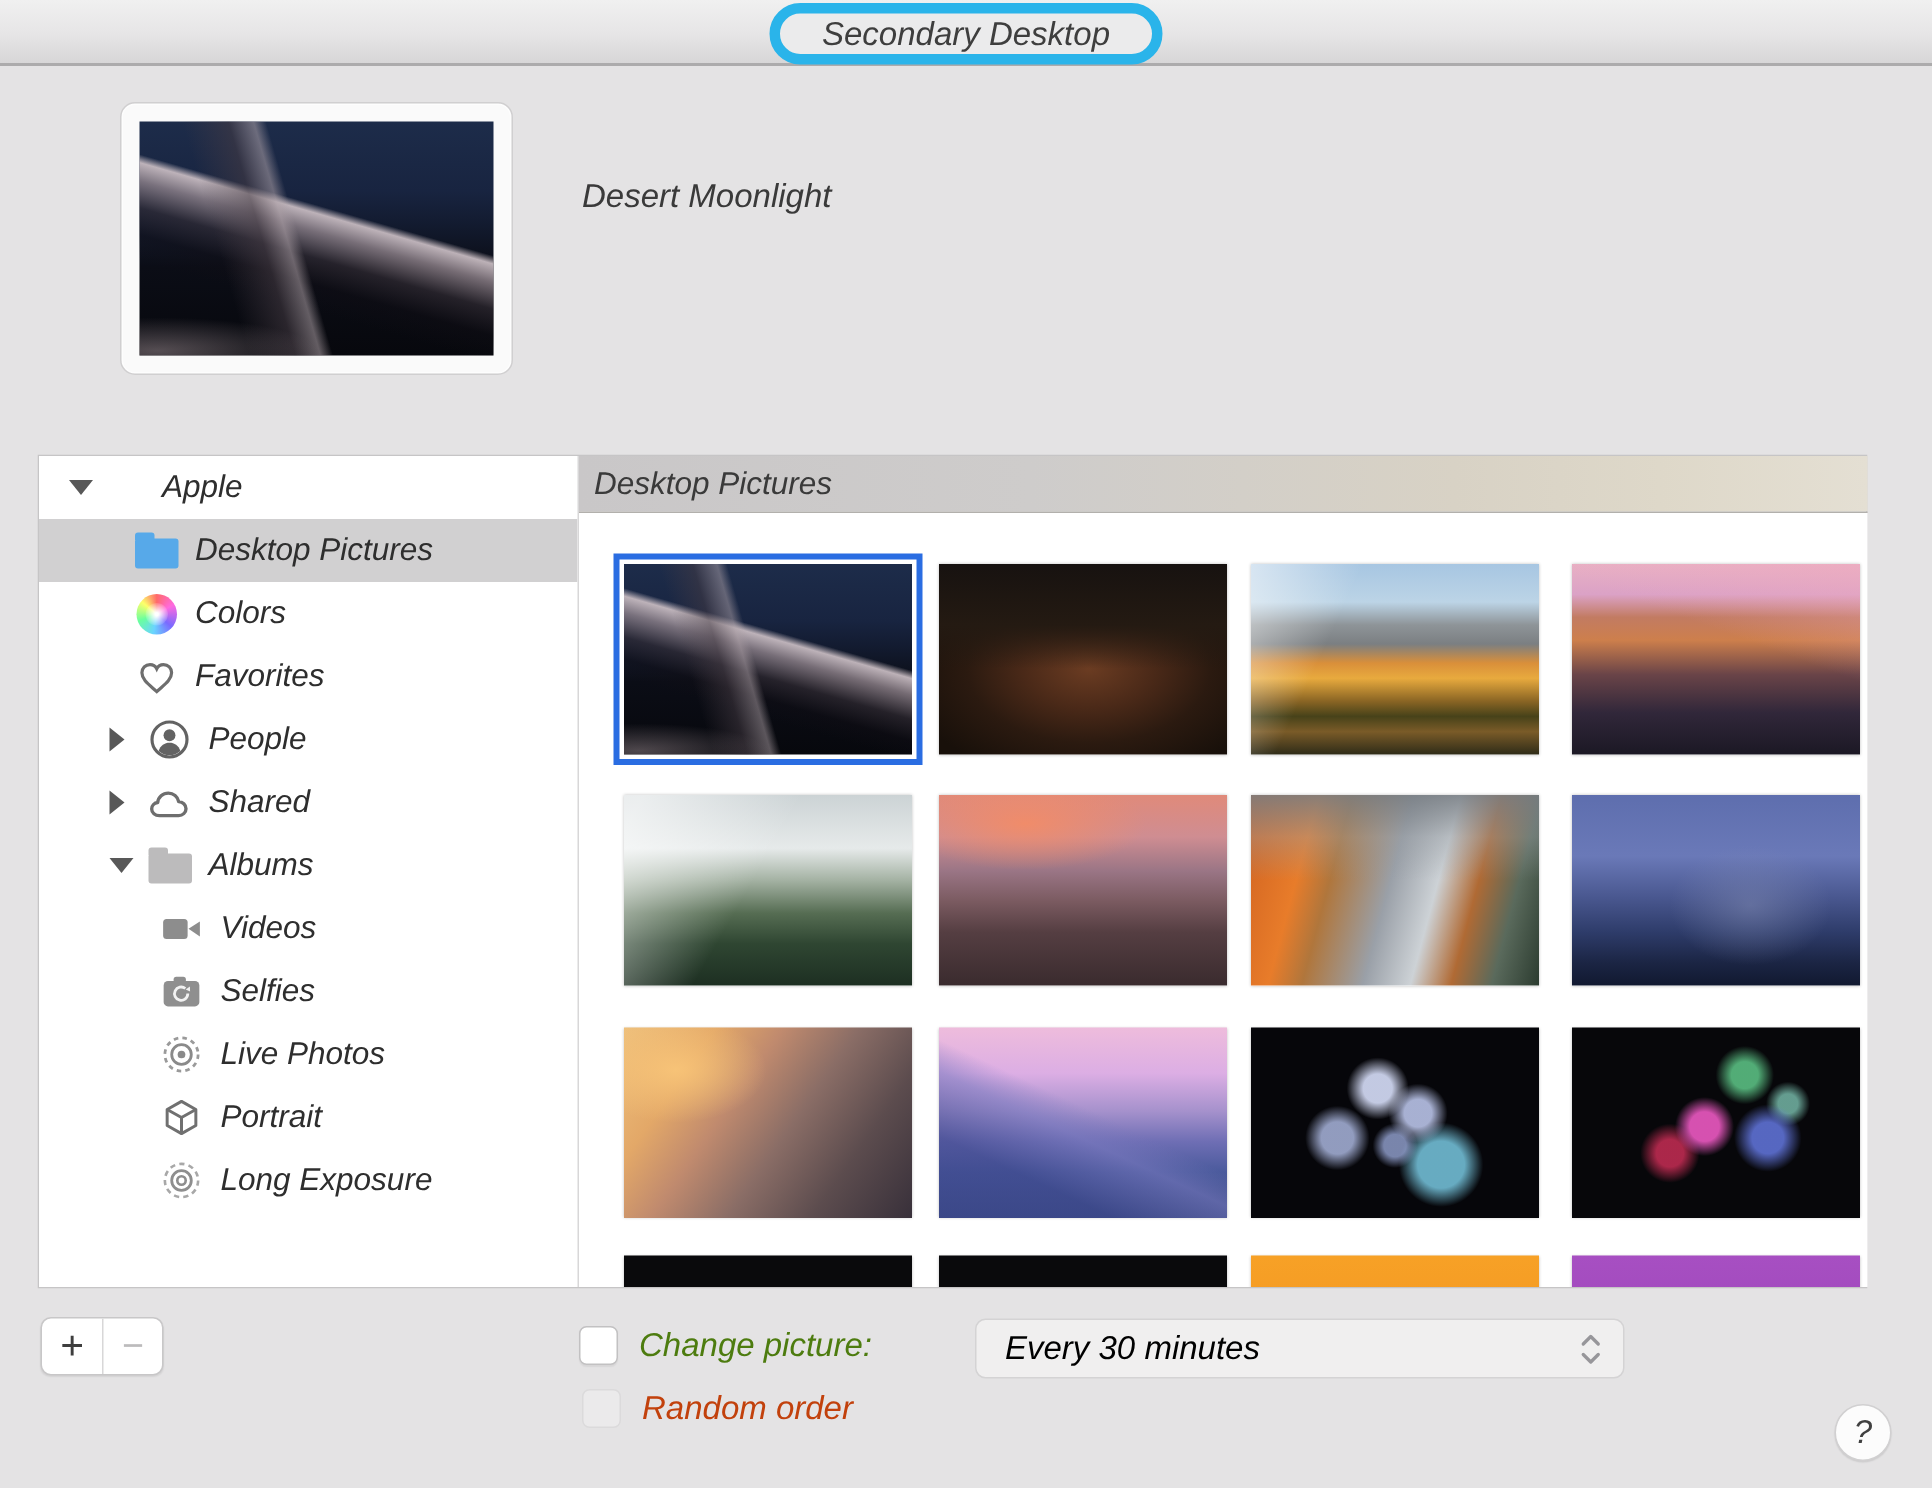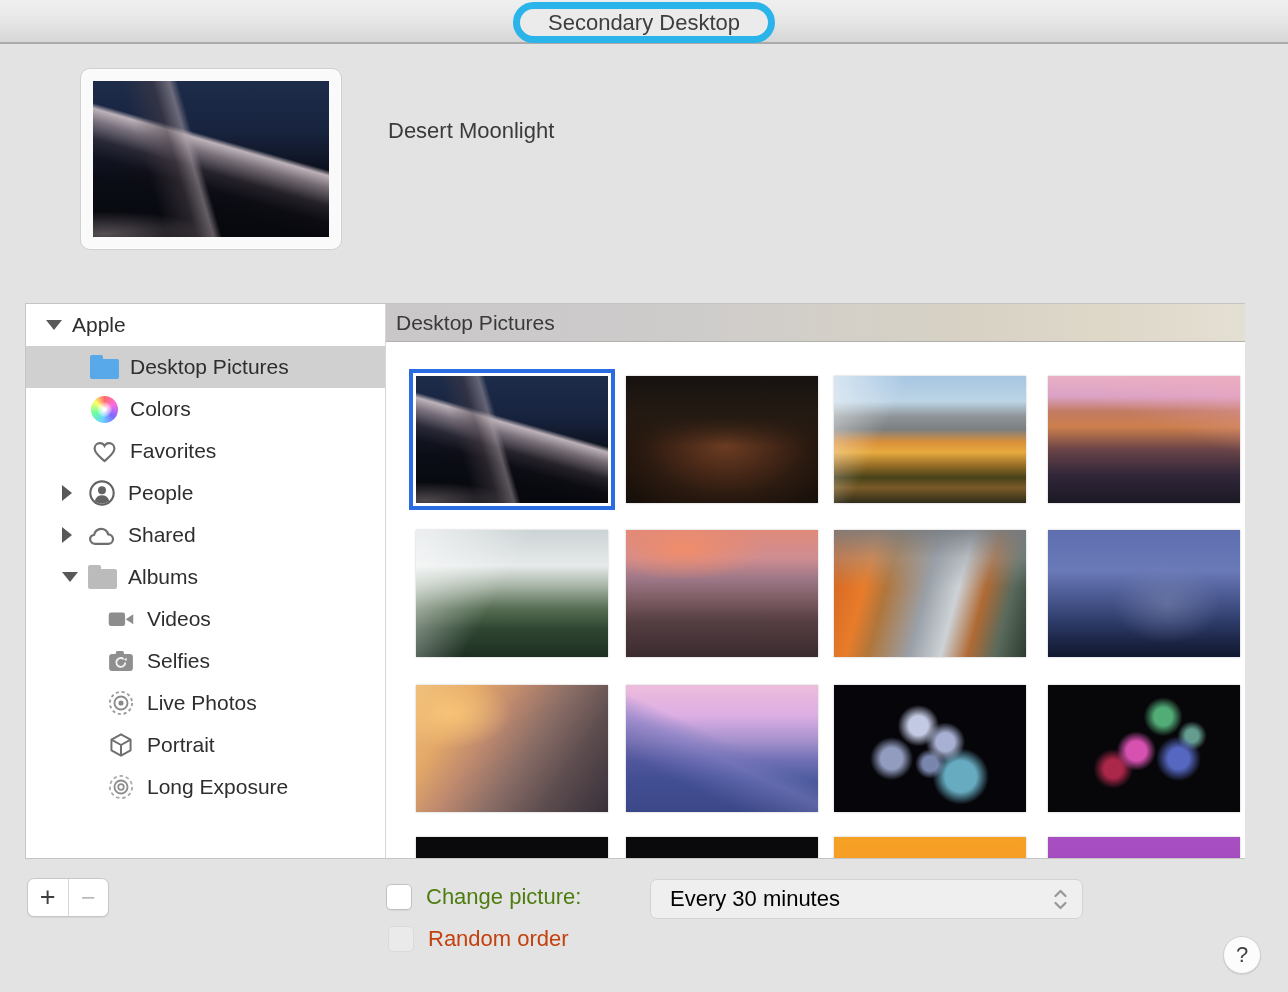--- a/index.html
+++ b/index.html
@@ -1,18 +1,18 @@
 <!DOCTYPE html>
 <html><head>
 <meta charset="utf-8">
 <style>
   * { margin:0; padding:0; box-sizing:border-box; }
   html,body { width:1288px; height:992px; }
   body { font-family:"Liberation Sans","DejaVu Sans",sans-serif; background:#e4e3e4; overflow:hidden; }
-  .screen { position:relative; width:1288px; height:992px; background:#e4e3e4; }
+  .screen { position:relative; width:1288px; height:992px; background:#e4e3e4;font-style:italic; }
 
   
   .titlebar { position:absolute; left:0; top:0; width:1288px; height:44px;
     background:linear-gradient(180deg,#f0f0f0 0%,#e6e5e6 55%,#d7d6d7 100%);
     border-bottom:2px solid #acabac; }
   .title-pill { position:absolute; left:50%; top:2px; transform:translateX(-50%);
     height:41px; padding:0 28px; border:7px solid #2ab4ea; border-radius:24px;
     background:#ebebec; display:flex; align-items:center; justify-content:center;
     font-size:22px; color:#3e3e3e; white-space:nowrap; z-index:5; }
 
@@ -32,23 +32,23 @@
   .box { position:absolute; left:25px; top:303px; width:1220px; height:556px;
     border:1px solid #c6c5c6; background:#fff; }
 
   
   .sidebar { position:absolute; left:0; top:0; width:360px; height:554px;
     background:#fff; border-right:1px solid #d8d7d8; overflow:hidden; }
   .srow { height:42px; display:flex; align-items:center; font-size:21px; color:#2e2e2e;
     white-space:nowrap; cursor:default; }
   .srow.selected { background:#d1d0d1; }
   .srow .lbl { margin-left:10px; }
-  .lvl0 { padding-left:20px; }
+  .lvl0 { padding-left:20px;gap:36px; }
   .lvl1 { padding-left:62px; }
-  .lvl1c { padding-left:36px; }
+  .lvl1c { padding-left:47px; }
   .lvl2 { padding-left:79px; }
   .chev { width:24px; display:flex; justify-content:flex-start; align-items:center; flex:0 0 24px; }
   .tri-down { width:0; height:0; border-left:8px solid transparent; border-right:8px solid transparent; border-top:10px solid #585858; }
   .tri-right { width:0; height:0; border-top:8px solid transparent; border-bottom:8px solid transparent; border-left:10px solid #585858; }
   .icon { width:32px; height:30px; display:flex; align-items:center; justify-content:center; flex:0 0 32px; }
   .ic-folder { width:29px; height:20px; border-radius:2px; position:relative; margin-top:3px; background:#57a9e9; }
   .ic-folder::before { content:""; position:absolute; top:-4px; left:0; width:13px; height:5px;
     border-radius:2px 2px 0 0; background:inherit; }
   .ic-folder.gray { background:#bcbbbc; }
   .ic-wheel { width:27px; height:27px; border-radius:50%; position:relative;

